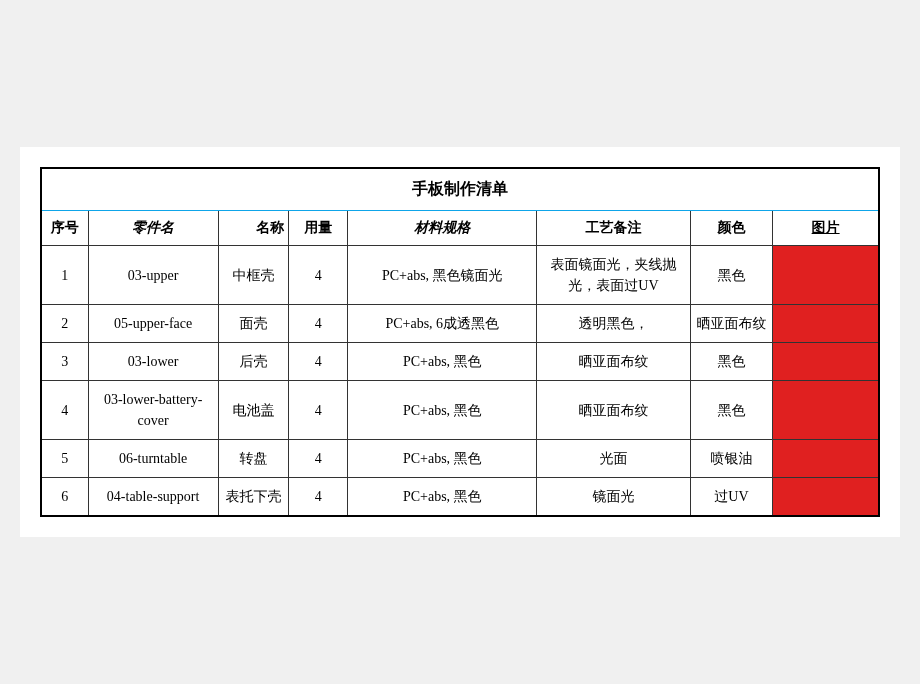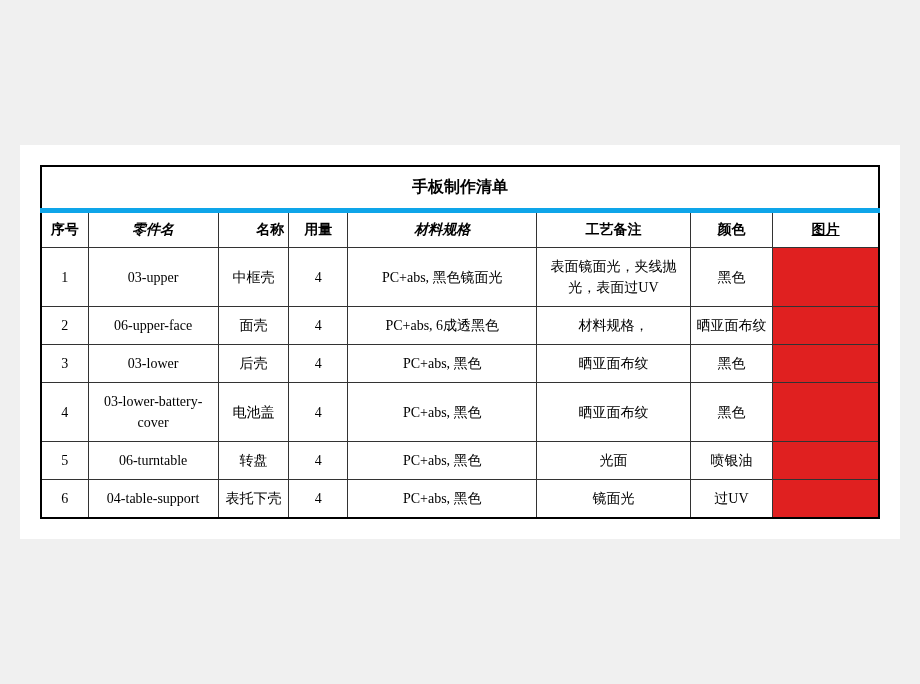--- a/index.html
+++ b/index.html
@@ -29,21 +29,21 @@
     th, td {
       border: 1px solid #333;
       text-align: center;
       vertical-align: middle;
       padding: 6px 4px;
     }
     .title-row td {
       font-size: 16px;
       font-weight: bold;
       padding: 10px 4px;
-      border-bottom: 5px solid #0ea5e9;
+      border-bottom: 1px solid #0ea5e9;
     }
     .header-row th {
       background: #fff;
       font-weight: bold;
       font-size: 14px;
       padding: 8px 4px;
     }
     .data-row td {
       padding: 8px 4px;
       line-height: 1.5;
@@ -88,25 +88,25 @@
           <td>03-upper</td>
           <td>中框壳</td>
           <td>4</td>
           <td>PC+abs, 黑色镜面光</td>
           <td>表面镜面光，夹线抛光，表面过UV</td>
           <td>黑色</td>
           <td class="img-cell"></td>
         </tr>
         <tr class="data-row">
           <td>2</td>
-          <td>06-upper-face</td>
+          <td>05-upper-face</td>
           <td>面壳</td>
           <td>4</td>
           <td>PC+abs, 6成透黑色</td>
-          <td>材料规格，</td>
+          <td>透明黑色，</td>
           <td>晒亚面布纹</td>
           <td class="img-cell"></td>
         </tr>
         <tr class="data-row">
           <td>3</td>
           <td>03-lower</td>
           <td>后壳</td>
           <td>4</td>
           <td>PC+abs, 黑色</td>
           <td>晒亚面布纹</td>

